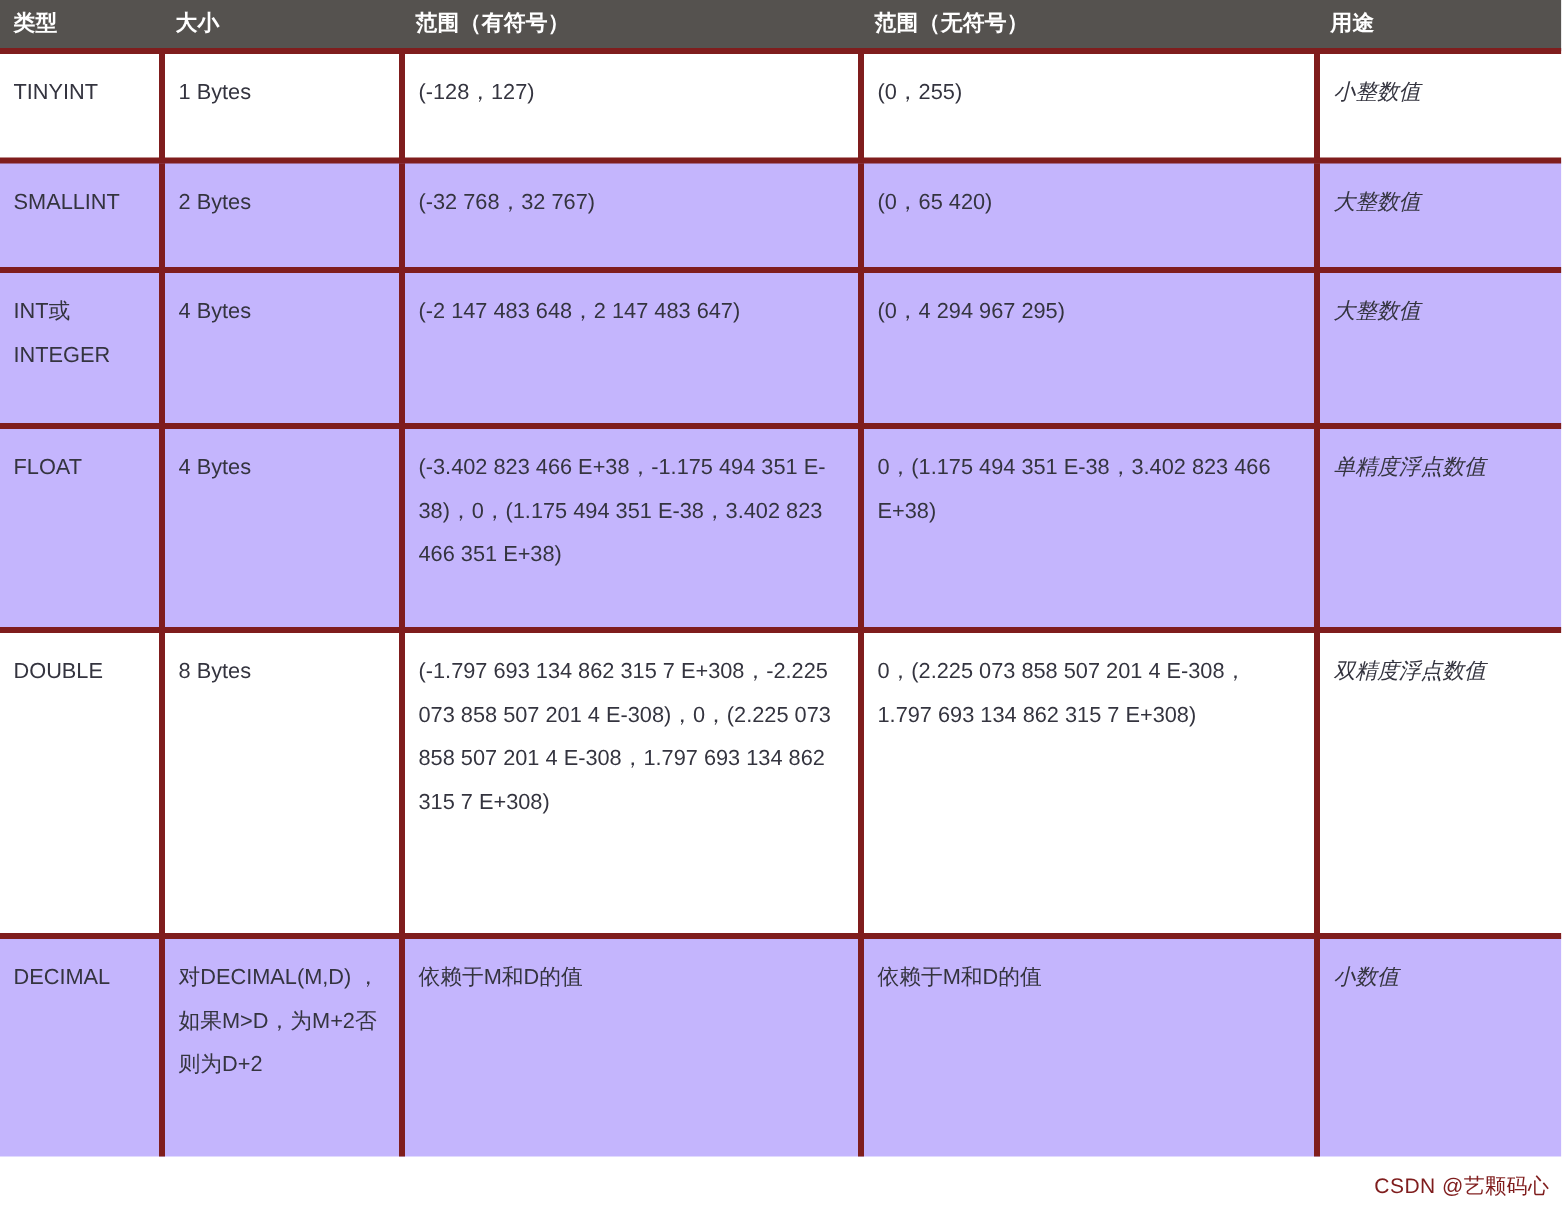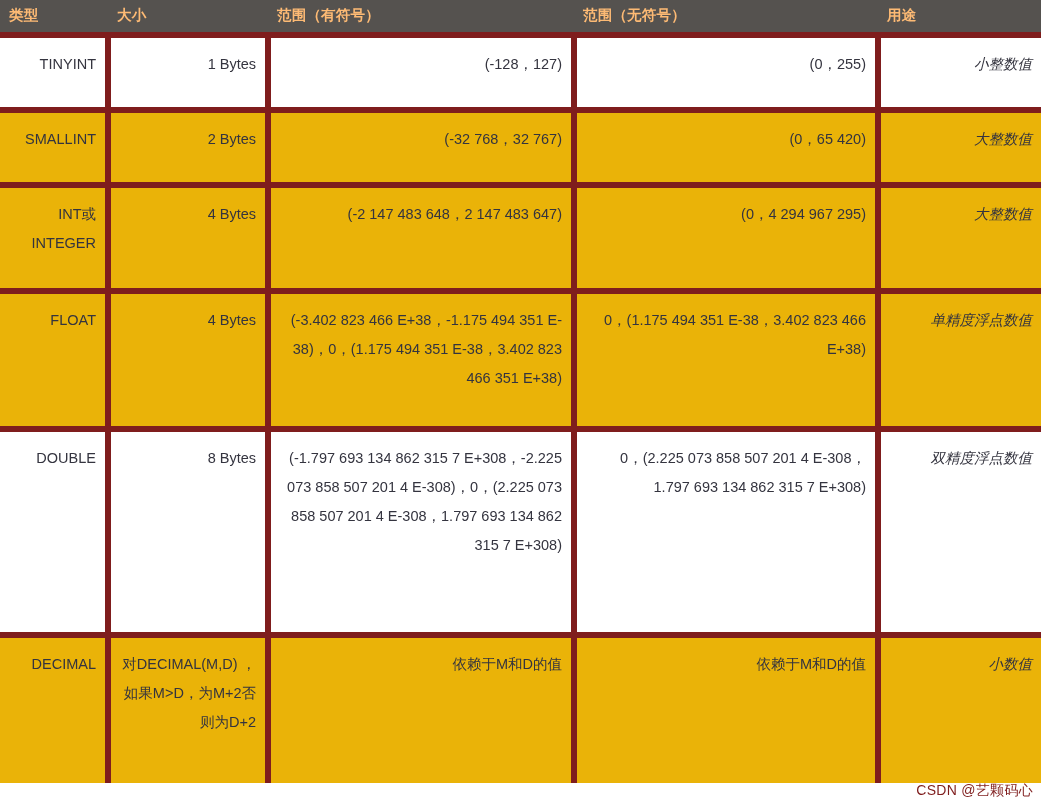--- a/index.html
+++ b/index.html
@@ -27,40 +27,39 @@
     color: #34343f;
   }
   table.datatypes col.c-type    { width: 108px; }
   table.datatypes col.c-size    { width: 160px; }
   table.datatypes col.c-signed  { width: 306px; }
   table.datatypes col.c-unsigned{ width: 304px; }
   table.datatypes col.c-usage   { width: 163px; }
 
   thead th {
     background: #55524f;
-    color: #fdba74;
+    color: #ffffff;
     font-weight: bold;
     font-size: 14.5px;
     text-align: left;
     padding: 6px 9px 7px 9px;
     height: 18px;
     vertical-align: middle;
     border: none;
     letter-spacing: 0.2px;
   }
   tbody td {
-    border: 6px solid #7f1d1d;
+    border: 4px solid #7f1d1d;
     padding: 12px 9px 28px 9px;
     vertical-align: top;
     line-height: 2.0;
     word-break: break-word;
-    text-align: right;
   }
   tbody tr.odd  td { background: #ffffff; }
-  tbody tr.even td { background: #eab308; }
+  tbody tr.even td { background: #c4b5fd; }
 
   tbody tr td:first-child { border-left: none; }
   tbody tr td:last-child  { border-right: none; font-style: italic; }
   tbody tr:last-child td  { border-bottom: none; margin-top: 23px; }
 
   
   tbody tr.r-tinyint   td { height: 25px; }
   tbody tr.r-smallint  td { height: 25px; }
   tbody tr.r-mediumint td { height: 26px; }
   tbody tr.r-int       td { height: 60px; }

